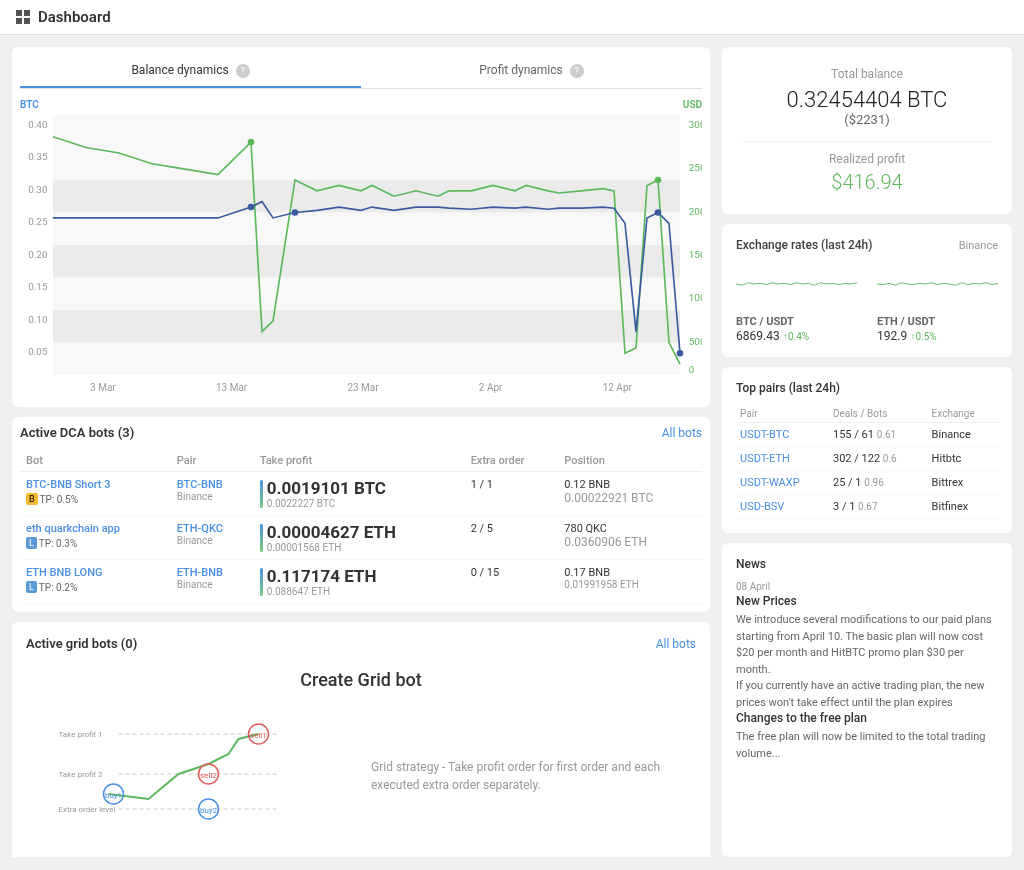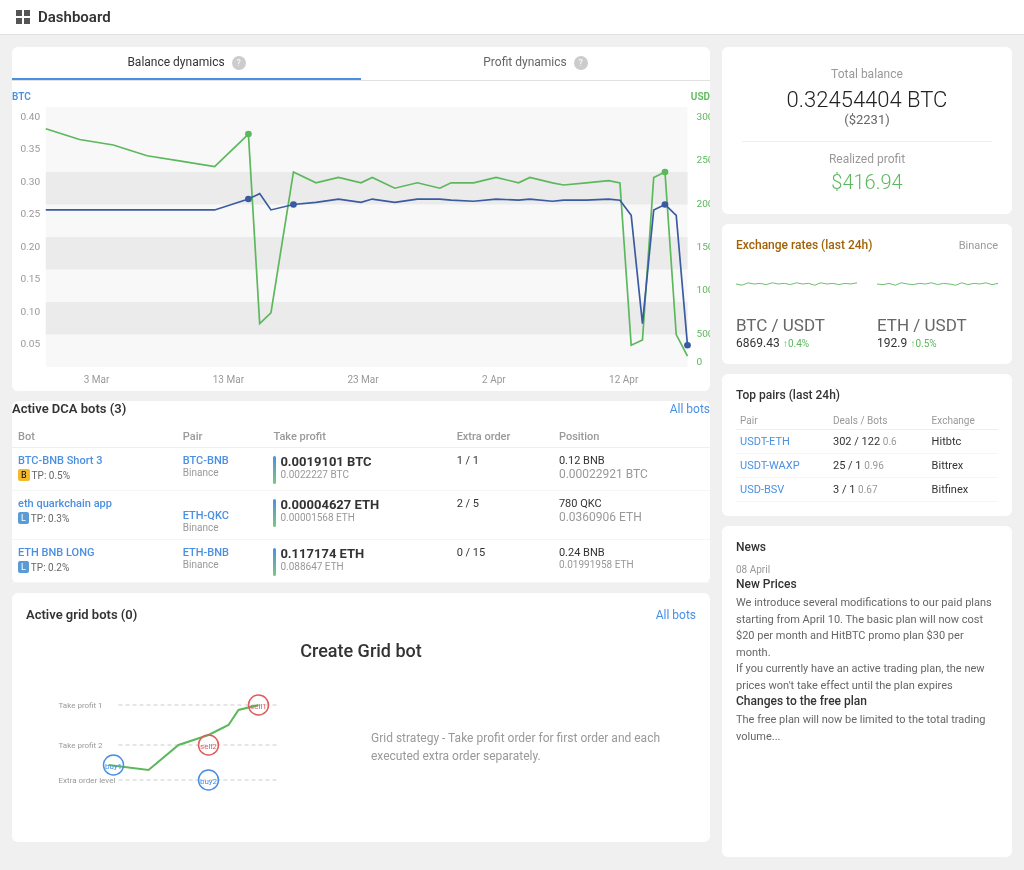--- a/index.html
+++ b/index.html
@@ -16,21 +16,21 @@
     .grid-icon { display: inline-grid; grid-template-columns: 1fr 1fr; gap: 2px; width: 14px; height: 14px; }
     .grid-icon span { background: #555; display: block; }
     .app-header-title { font-size: 15px; font-weight: 600; color: #333; }
     
     .main-layout { display: flex; gap: 12px; padding: 12px; height: calc(870px - 36px); overflow: hidden; }
     
     .left-col { flex: 1; display: flex; flex-direction: column; gap: 10px; overflow-y: auto; }
     .right-col { width: 290px; display: flex; flex-direction: column; gap: 10px; overflow-y: auto; }
     
     
-    .card { background: #fff; border-radius: 6px; padding: 0; }
+    .card { background: #fff; border-radius: 6px; padding: 8px; }
     
     .chart-tabs { display: flex; border-bottom: 1px solid #e0e0e0; margin-bottom: 10px; }
     .chart-tab { flex: 1; text-align: center; padding: 8px 0; font-size: 12px; color: #666; cursor: pointer; }
     .chart-tab.active { color: #333; border-bottom: 2px solid #4a90e2; }
     .chart-tab .help-icon { display: inline-block; width: 14px; height: 14px; border-radius: 50%; background: #ccc; color: #fff; font-size: 9px; text-align: center; line-height: 14px; margin-left: 4px; }
     
     .chart-area { position: relative; height: 300px; }
     .chart-y-label-left { position: absolute; left: 0; top: 0; font-size: 10px; color: #4a90e2; font-weight: 600; }
     .chart-y-label-right { position: absolute; right: 0; top: 0; font-size: 10px; color: #5cb85c; font-weight: 600; }
     
@@ -47,48 +47,48 @@
     .bots-table { width: 100%; border-collapse: collapse; }
     .bots-table th { font-size: 11px; color: #999; font-weight: 500; text-align: left; padding: 4px 6px; border-bottom: 1px solid #eee; }
     .bots-table td { padding: 6px 6px; font-size: 11px; border-bottom: 1px solid #f5f5f5; vertical-align: top; }
     
     .bot-name { color: #4a90e2; font-weight: 500; }
     .bot-tag { display: inline-flex; align-items: center; gap: 2px; font-size: 10px; color: #666; margin-top: 2px; }
     
     .pair-name { color: #4a90e2; font-weight: 500; }
     .pair-exchange { color: #999; font-size: 10px; }
     
-    .take-profit-val { font-weight: 700; font-size: 13px; }
+    .take-profit-val { font-weight: 700; font-size: 17px; }
     .take-profit-sub { color: #999; font-size: 10px; }
     
     
     .grid-bots-section { background: #fff; border-radius: 6px; padding: 14px; }
     .create-grid-container { display: flex; align-items: center; gap: 20px; padding: 20px 0; }
     .grid-diagram { flex: 1; }
     .grid-diagram svg { width: 100%; height: 120px; }
     .grid-description { flex: 1; }
     .grid-description-text { font-size: 12px; color: #999; line-height: 1.5; }
     
     
     .total-balance-card { text-align: center; padding: 20px; }
     .total-label { font-size: 12px; color: #999; margin-bottom: 6px; }
     .btc-value { font-size: 22px; font-weight: 300; color: #222; }
     .usd-value { font-size: 13px; color: #666; margin-bottom: 14px; }
     .realized-label { font-size: 12px; color: #999; margin-bottom: 4px; }
     .realized-value { font-size: 20px; color: #5cb85c; font-weight: 300; }
     
     .exchange-rates-card { padding: 14px; }
     .exchange-rates-header { display: flex; justify-content: space-between; align-items: center; margin-bottom: 12px; }
-    .exchange-rates-title { font-size: 12px; color: #a16207; font-weight: 500; }
+    .exchange-rates-title { font-size: 12px; color: #404040; font-weight: 500; }
     .exchange-rates-source { font-size: 11px; color: #999; }
     
     .rate-items { display: flex; gap: 20px; }
     .rate-item { flex: 1; }
     .rate-sparkline { height: 40px; margin-bottom: 6px; }
-    .rate-pair { font-size: 17px; color: #666; font-weight: 400; margin-top: 11px; }
+    .rate-pair { font-size: 11px; color: #666; font-weight: 700; margin-top: 11px; }
     .rate-price { font-size: 12px; color: #333; }
     .rate-change { font-size: 10px; }
     .rate-change.up { color: #5cb85c; }
     
     .top-pairs-card { padding: 14px; }
     .top-pairs-title { font-size: 12px; color: #333; font-weight: 500; margin-bottom: 10px; }
     .top-pairs-table { width: 100%; border-collapse: collapse; }
     .top-pairs-table th { font-size: 10px; color: #999; font-weight: 400; text-align: left; padding: 3px 4px; border-bottom: 1px solid #eee; }
     .top-pairs-table td { padding: 5px 4px; font-size: 11px; border-bottom: 1px solid #f5f5f5; }
     .pair-link { color: #4a90e2; }
@@ -230,21 +230,21 @@
   </tr>
             <tr>
     <td>
       <div class="bot-name" style="cursor:pointer;">eth quarkchain app</div>
       <div class="bot-tag">
         <span style="background:#5b9bd5;color:#fff;padding:1px 3px;border-radius:2px;font-size:9px;">L</span>
         <span>TP: 0.3%</span>
       </div>
     </td>
     <td>
-      <div class="pair-name" style="cursor:pointer;margin-top:12px;">ETH-QKC</div>
+      <div class="pair-name" style="cursor:pointer;">ETH-QKC</div>
       <div class="pair-exchange">Binance</div>
     </td>
     <td>
       <div style="display:flex;align-items:flex-start;gap:4px;">
         <div style="width:3px;min-height:28px;background:linear-gradient(to bottom,#4a90e2,#7dc87d);border-radius:2px;margin-top:2px;"></div>
         <div>
           <div class="take-profit-val">0.00004627 ETH</div>
           <div class="take-profit-sub">0.00001568 ETH</div>
         </div>
       </div>
@@ -271,21 +271,21 @@
       <div style="display:flex;align-items:flex-start;gap:4px;">
         <div style="width:3px;min-height:28px;background:linear-gradient(to bottom,#4a90e2,#7dc87d);border-radius:2px;margin-top:2px;"></div>
         <div>
           <div class="take-profit-val">0.117174 ETH</div>
           <div class="take-profit-sub">0.088647 ETH</div>
         </div>
       </div>
     </td>
     <td>0 / 15</td>
     <td>
-      <div>0.24 BNB</div>
+      <div>0.17 BNB</div>
       <div style="color:#999;font-size:10px;">0.01991958 ETH</div>
     </td>
   </tr>
           </tbody>
       </table>
     </div>
 
     <div class="grid-bots-section">
       <div class="section-header">
         <span class="section-title">Active grid bots (0)</span>
@@ -384,20 +384,25 @@
       <table class="top-pairs-table">
         <thead>
           <tr>
             <th>Pair</th>
             <th>Deals / Bots</th>
             <th>Exchange</th>
           </tr>
         </thead>
         <tbody id="top-pairs-tbody">
             <tr>
+    <td><span class="pair-link" style="cursor:pointer;">USDT-BTC</span></td>
+    <td><span class="deals-val">155 / 61</span> <span class="deals-sub">0.61</span></td>
+    <td>Binance</td>
+  </tr>
+            <tr>
     <td><span class="pair-link" style="cursor:pointer;">USDT-ETH</span></td>
     <td><span class="deals-val">302 / 122</span> <span class="deals-sub">0.6</span></td>
     <td>Hitbtc</td>
   </tr>
             <tr>
     <td><span class="pair-link" style="cursor:pointer;">USDT-WAXP</span></td>
     <td><span class="deals-val">25 / 1</span> <span class="deals-sub">0.96</span></td>
     <td>Bittrex</td>
   </tr>
             <tr>

